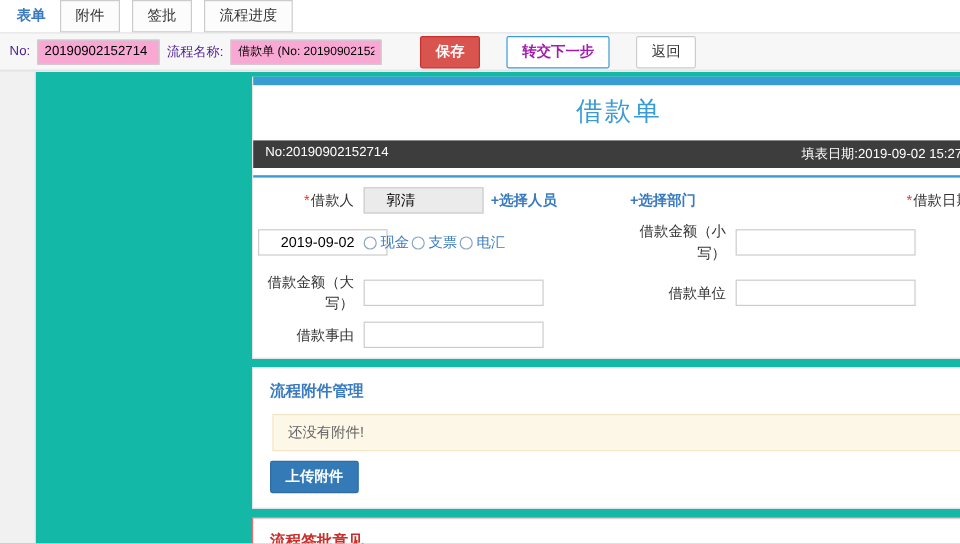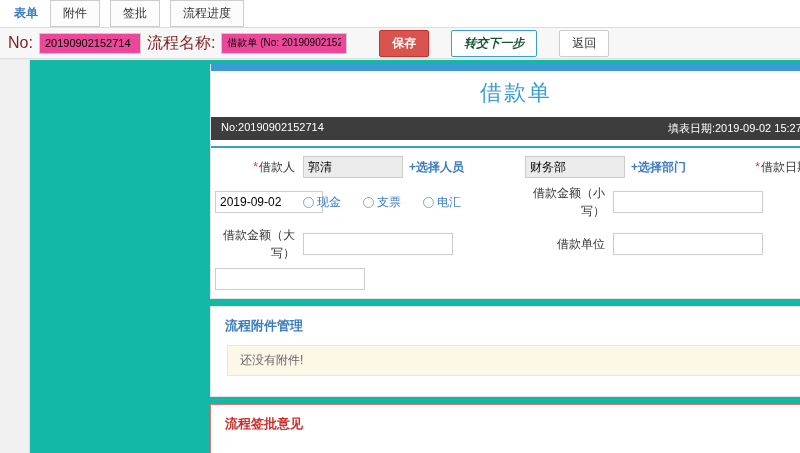--- a/index.html
+++ b/index.html
@@ -8,53 +8,53 @@
 
   
   .topbar { height:28px; background:#fff; border-bottom:1px solid #ddd;
     display:flex; align-items:center; padding-left:12px; gap:10px; }
   .tab { font-size:12px; padding:4px 12px; border:1px solid #ccc; background:#fcfcfc; color:#333; cursor:pointer; }
   .tab.active { border:none; background:transparent; color:#3a7bbf; font-weight:bold; padding:4px 2px; }
 
   
   .cmdbar { height:31px; background:#f7f7f7; border-bottom:1px solid #e0e0e0;
     display:flex; align-items:center; padding-left:8px; gap:6px; }
-  .lbl { font-size:16px; color:#7f1d1d; white-space:nowrap; }
-  .inp { border:1px solid #ccc; height:21px; padding:0 5px; font-size:11px; background:#ec4899; }
+  .lbl { font-size:11px; color:#4c1d95; white-space:nowrap; }
+  .inp { border:1px solid #ccc; height:21px; padding:0 5px; font-size:11px; background:#f9a8d4; }
   .no-inp { width:102px; }
   .name-inp { width:126px; font-size:10px; }
   .btn { font-size:12px; border:1px solid transparent; padding:4px 12px; cursor:pointer; border-radius:2px; white-space:nowrap; }
   .btn.save { background:#d9534f; border-color:#c9302c; color:#fff; margin-left:26px; font-weight:bold; }
-  .btn.next { background:#fff; border-color:#3a9bd5; color:#14532d; margin-left:16px; font-weight:bold;font-style:italic; }
+  .btn.next { background:#fff; border-color:#3a9bd5; color:#a21caf; margin-left:16px; font-weight:bold; }
   .btn.back { background:#fff; border-color:#ccc; color:#333; margin-left:16px; }
 
   
   .main { position:absolute; top:60px; left:0; right:0; bottom:0; background:#14b8a6; }
   .side { position:absolute; left:0; top:0; bottom:0; width:30px; background:#f1f1f1; border-right:1px solid #dcdcdc; }
   .panel { position:absolute; left:210px; top:4px; width:612px; display:flex; flex-direction:column; gap:7px; }
   .box { background:#fff; border:1px solid #e3e3e3; }
 
   
   .form-box { border-top:none; padding-bottom:4px; }
   .topstrip { height:7px; background:#3a9bd5; }
   .form-title { text-align:center; color:#3a9bd5; font-size:22px; padding:7px 0 9px; letter-spacing:2px; }
   .darkbar { background:#3d3d3d; color:#fff; font-size:11px; display:flex;
     justify-content:space-between; padding:4px 10px; white-space:nowrap; }
   .bluerule { height:2px; background:#3a9bd5; margin-top:6px; }
   .grid { display:grid; grid-template-columns:88px 222px 88px 1fr;
     padding:8px 4px 4px; row-gap:6px; align-items:center; }
   .flabel { text-align:right; font-size:12px; color:#333; padding-right:8px; line-height:1.5; }
   .req { color:#e33; margin-right:1px; }
   .fval { display:flex; align-items:center; gap:6px; }
-  .fin { border:1px solid #ccc; height:22px; padding:0 4px; font-size:12px; background:#fff; }
+  .fin { border:1px solid #ccc; height:22px; padding:0 18px; font-size:12px; background:#fff; }
   .fin.ro { background:#ebebeb; width:100px; }
   .fin.date { width:108px; }
   .fin.wide { width:150px; }
   .link { color:#3a7bbf; font-size:12px; text-decoration:none; white-space:nowrap; cursor:pointer;font-weight:bold; }
-  .radio-group { display:flex; gap:22px; align-items:center;text-align:right; }
+  .radio-group { display:flex; gap:2px; align-items:center;text-align:right; }
   .radio { display:flex; align-items:center; gap:3px; color:#3a7bbf; font-size:12px; cursor:pointer; }
   .rdot { width:11px; height:11px; border:1px solid #8aa8c0; border-radius:50%; background:#fff; display:inline-block; }
 
   
   .attach-box { padding:10px 14px 12px; }
   .sec-title { font-size:13px; font-weight:bold; }
   .sec-title.blue { color:#3a7bbf; }
   .sec-title.red { color:#c9302c; }
   .notice { margin:10px 2px 8px; background:#fdf7e7; border:1px solid #f3e6c4;
     color:#666; font-size:12px; padding:6px 12px; }
@@ -100,21 +100,20 @@
       <div class="grid">
 
         <div class="flabel">
           <span class="req">*</span><span>借款人</span>
         </div>
         <div class="fval">
           <input class="fin ro" value="郭清" style="">
           <a class="link">+选择人员</a>
         </div>
         <div class="fval">
-          <input class="fin ro" value="财务部" style="">
           <a class="link">+选择部门</a>
         </div>
 
         <div class="flabel">
           <span class="req">*</span><span>借款日期</span>
         </div>
         <div class="fval">
           <input class="fin date" value="2019-09-02" style="">
         </div>
         <div class="fval">
@@ -140,29 +139,31 @@
         </div>
         <div class="flabel"><span>借款金额（大写）</span></div>
         <div class="fval">
           <input class="fin wide" style="">
         </div>
 
         <div class="flabel"><span>借款单位</span></div>
         <div class="fval">
           <input class="fin wide" style="">
         </div>
+        <div class="flabel"><span>借款事由</span></div>
         <div class="fval">
           <input class="fin wide" style="">
         </div>
       </div>
     </div>
 
     <div class="box attach-box">
       <div class="sec-title blue">流程附件管理</div>
       <div class="notice">还没有附件!</div>
+      <button class="btn upload">上传附件</button>
     </div>
 
     <div class="box approval-box">
       <div class="sec-title red">流程签批意见</div>
 
     </div>
 
   </div>
 </div>
 

